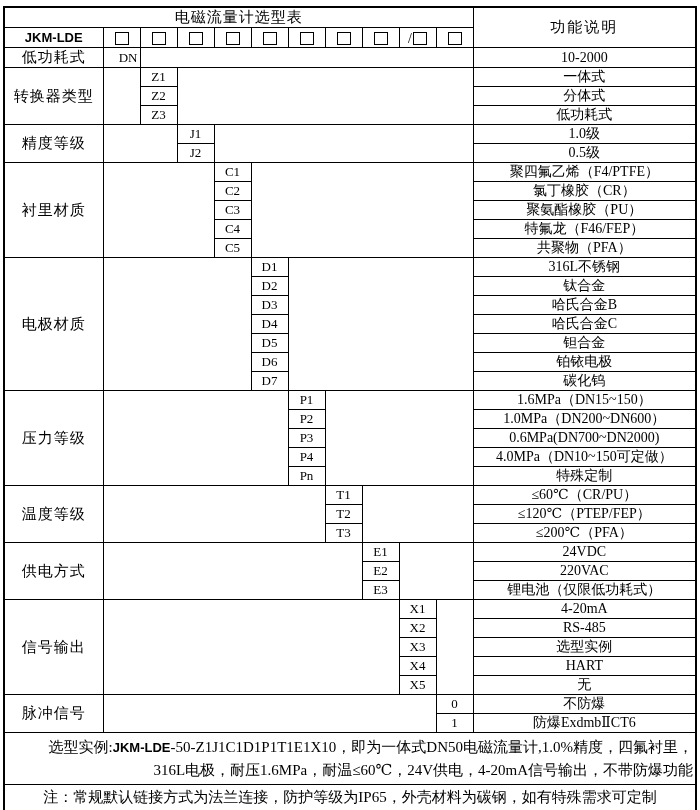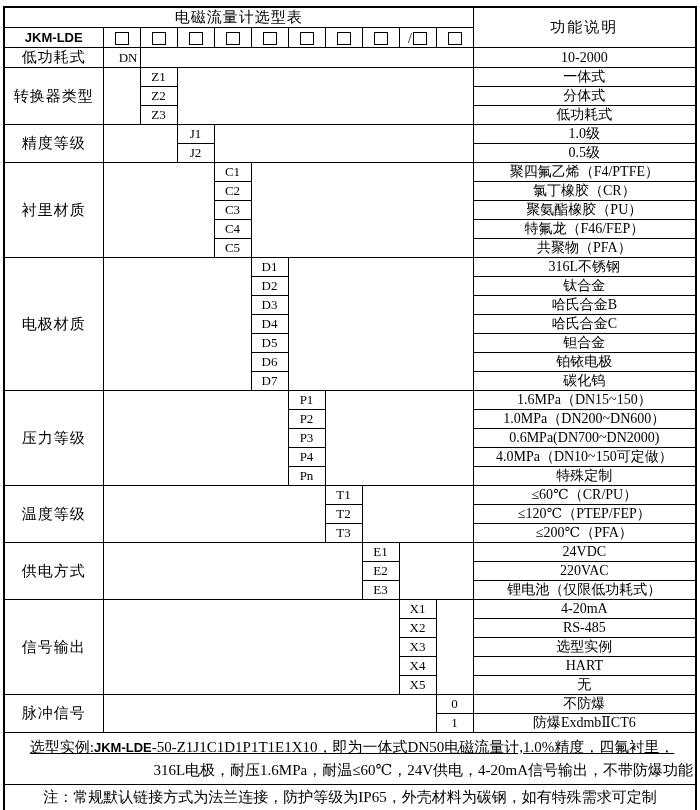--- a/index.html
+++ b/index.html
@@ -69,21 +69,21 @@
   td.desc { font-size: 14px; }
   td.empty { background: #fff; }
 
   td.example-cell {
     font-size: 15px;
     text-align: left;
     padding: 2px 4px;
     white-space: normal;
     line-height: 22px;
   }
-  .ex-line1 { text-align: center; padding-left: 4px; text-decoration: underline; }
+  .ex-line1 { text-align: right; padding-left: 4px; }
   .ex-line2 { text-align: right; }
   .bold-model {
     font-family: "Liberation Sans", "DejaVu Sans", sans-serif;
     font-weight: bold;
     font-size: 13px;
   }
   td.note-cell {
     font-size: 15px;
     text-align: left;
     padding-left: 6px;

